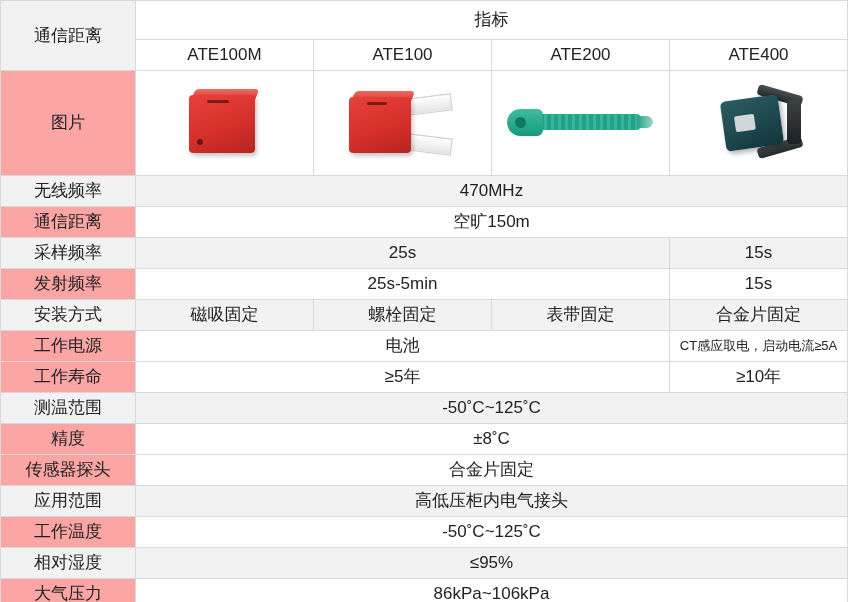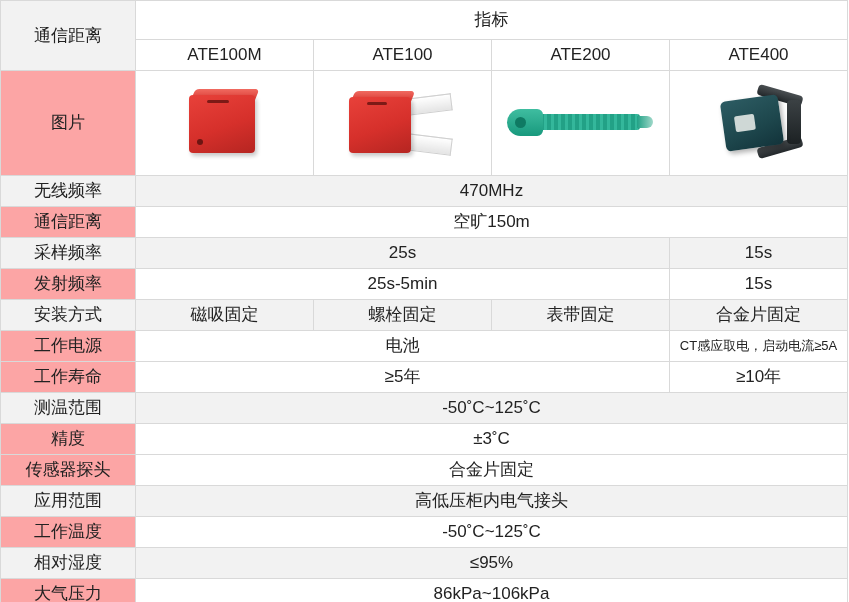--- a/index.html
+++ b/index.html
@@ -353,21 +353,21 @@
       <td class="value-cell plain">≥10年</td>
     </tr>
 
     <tr class="row-h-32">
       <td class="label-cell">测温范围</td>
       <td class="value-cell shade" colspan="4">-50˚C~125˚C</td>
     </tr>
 
     <tr class="row-h-32">
       <td class="label-cell plain">精度</td>
-      <td class="value-cell plain" colspan="4">±3˚C</td>
+      <td class="value-cell plain" colspan="4">±8˚C</td>
     </tr>
 
     <tr class="row-h-32">
       <td class="label-cell plain">传感器探头</td>
       <td class="value-cell plain" colspan="4">合金片固定</td>
     </tr>
 
     <tr class="row-h-32">
       <td class="label-cell">应用范围</td>
       <td class="value-cell shade" colspan="4">高低压柜内电气接头</td>

